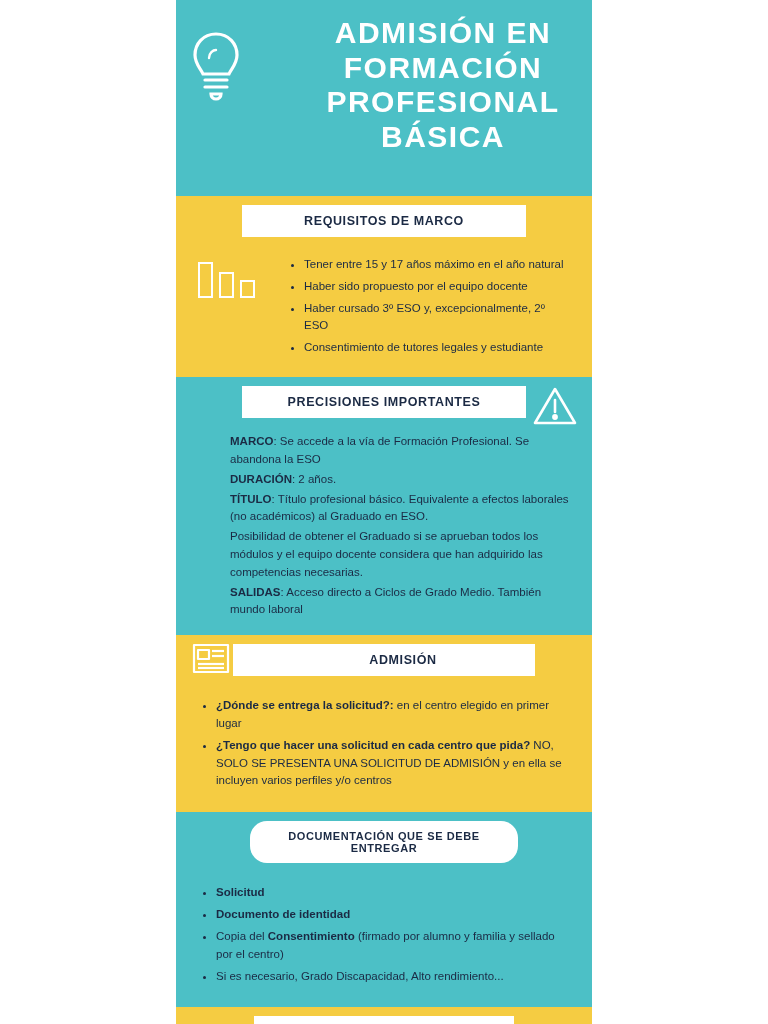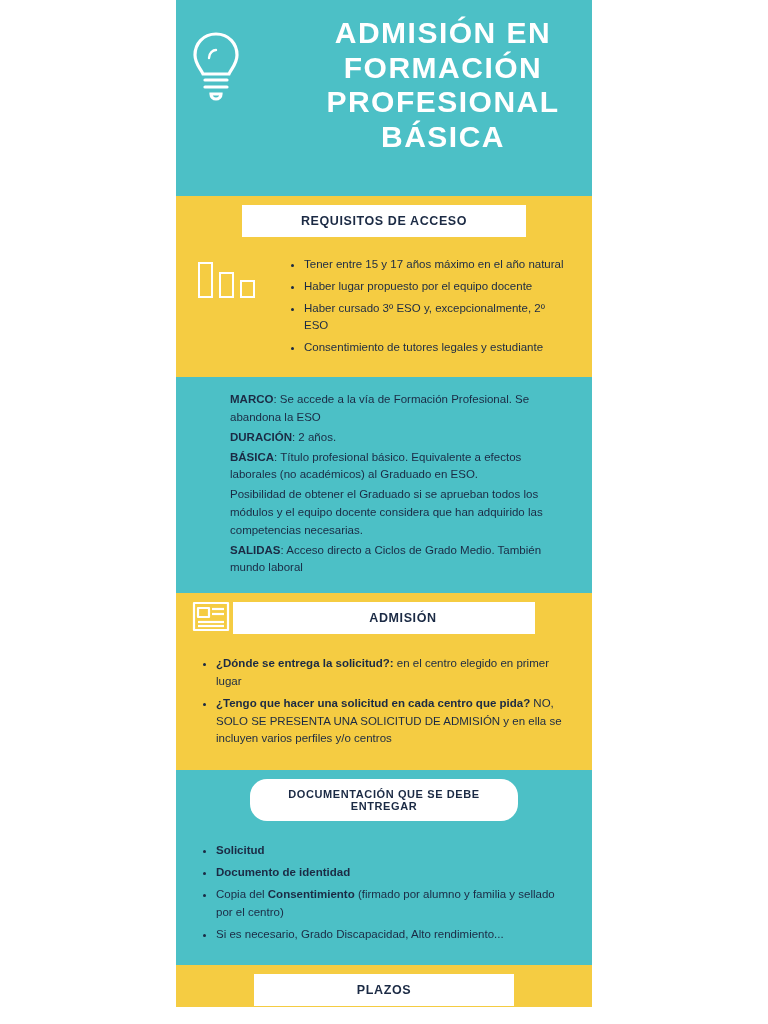--- a/index.html
+++ b/index.html
@@ -94,51 +94,61 @@
           <line x1="19" y1="59" x2="41" y2="59"></line>
           <path d="M25 66 h10 a5 5 0 0 1 -10 0 Z"></path>
           <path d="M23 30 c0-5 4-8 7-8" stroke-width="2.4"></path>
         </svg>
       </div>
       <div class="title">ADMISIÓN EN FORMACIÓN PROFESIONAL BÁSICA</div>
     </div>
 
     <div class="sec yellow">
       <div class="bar-wrap">
-        <div class="whitebar">REQUISITOS DE ACCESO</div>
+        <div class="whitebar">REQUISITOS DE MARCO</div>
       </div>
       <div style="position:relative;display:flex;align-items:center;">
         <div class="icon-left" style="top:14px;">
           <div class="barsicon">
             <i style="height:32px;"></i>
             <i style="height:22px;"></i>
             <i style="height:14px;"></i>
           </div>
         </div>
         <div class="content" style="padding-left:110px;padding-top:14px;padding-bottom:16px;">
           <ul>
             <li>Tener entre 15 y 17 años máximo en el año natural</li>
-            <li>Haber lugar propuesto por el equipo docente</li>
+            <li>Haber sido propuesto por el equipo docente</li>
             <li>Haber cursado 3º ESO y, excepcionalmente, 2º ESO</li>
             <li>Consentimiento de tutores legales y estudiante</li>
           </ul>
         </div>
       </div>
     </div>
 
     <div class="sec teal">
+      <div class="bar-wrap" style="position:relative;">
+        <div class="whitebar">PRECISIONES IMPORTANTES</div>
+        <div class="icon-right" style="top:8px;right:14px;">
+          <svg viewBox="0 0 46 42" width="46" height="42" fill="none" stroke="#ffffff" stroke-width="2.6" stroke-linejoin="round" stroke-linecap="round">
+            <path d="M23 4 L43 38 H3 Z"></path>
+            <line x1="23" y1="15" x2="23" y2="27"></line>
+            <circle cx="23" cy="32" r="1.6" fill="#ffffff"></circle>
+          </svg>
+        </div>
+      </div>
       <div class="content" style="padding-top:14px;padding-bottom:16px;margin-left:32px;">
         <p style="margin:0 0 2px 0;">
           <span class="bold">MARCO</span><span>: Se accede a la vía de Formación Profesional. Se abandona la ESO</span>
         </p>
         <p style="margin:0 0 2px 0;">
           <span class="bold">DURACIÓN</span><span>: 2 años.</span>
         </p>
         <p style="margin:0 0 2px 0;">
-          <span class="bold">BÁSICA</span><span>: Título profesional básico. Equivalente a efectos laborales (no académicos) al Graduado en ESO.</span>
+          <span class="bold">TÍTULO</span><span>: Título profesional básico. Equivalente a efectos laborales (no académicos) al Graduado en ESO.</span>
         </p>
         <p style="margin:0 0 2px 0;">
           <span>Posibilidad de obtener el Graduado si se aprueban todos los módulos y el equipo docente considera que han adquirido las competencias necesarias.</span>
         </p>
         <p style="margin:0;">
           <span class="bold">SALIDAS</span><span>: Acceso directo a Ciclos de Grado Medio. También mundo laboral</span>
         </p>
       </div>
     </div>
 

